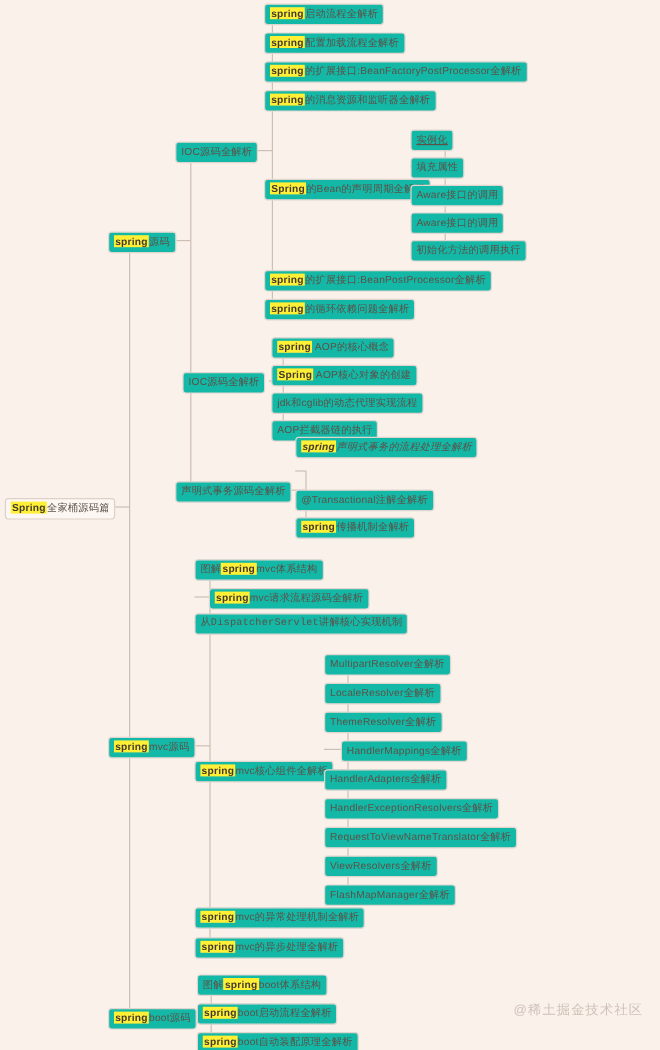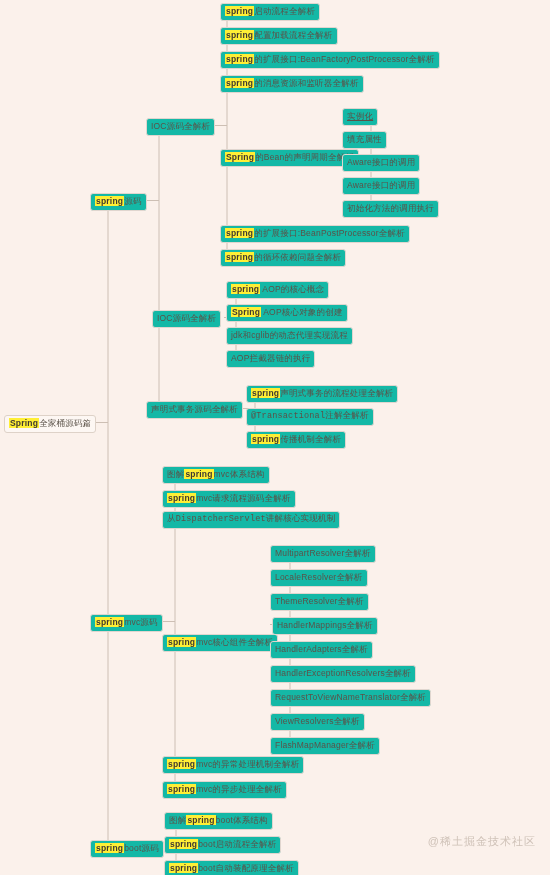--- a/index.html
+++ b/index.html
@@ -126,32 +126,32 @@
       <div class="node" style="left: 342px; top: 177px;"><span>Aware接口的调用</span></div>
       <div class="node" style="left: 342px; top: 200px;"><span>初始化方法的调用执行</span></div>
       <div class="node" style="left: 220px; top: 225px;"><span class="hl">spring</span><span>的扩展接口:BeanPostProcessor全解析</span></div>
       <div class="node" style="left: 220px; top: 249px;"><span class="hl">spring</span><span>的循环依赖问题全解析</span></div>
       <div class="node" style="left: 152px; top: 310px;"><span>IOC源码全解析</span></div>
       <div class="node" style="left: 226px; top: 281px;"><span class="hl">spring</span><span> AOP的核心概念</span></div>
       <div class="node" style="left: 226px; top: 304px;"><span class="hl">Spring</span><span> AOP核心对象的创建</span></div>
       <div class="node" style="left: 226px; top: 327px;"><span>jdk和cglib的动态代理实现流程</span></div>
       <div class="node" style="left: 226px; top: 350px;"><span>AOP拦截器链的执行</span></div>
       <div class="node" style="left: 146px; top: 401px;"><span>声明式事务源码全解析</span></div>
-      <div class="node" style="left: 246px; top: 385px;"><span class="hl">spring</span><span>声明式事务的流程处理全解析</span></div>
-      <div class="node" style="left: 246px; top: 408px; font-family: Liberation Mono, monospace;"><span>@Transactional注解全解析</span></div>
+      <div class="node" style="left: 246px; top: 364px; font-style: italic;"><span class="hl">spring</span><span>声明式事务的流程处理全解析</span></div>
+      <div class="node" style="left: 246px; top: 408px;"><span>@Transactional注解全解析</span></div>
       <div class="node" style="left: 246px; top: 431px;"><span class="hl">spring</span><span>传播机制全解析</span></div>
       <div class="node" style="left: 90px; top: 614px;"><span class="hl">spring</span><span>mvc源码</span></div>
       <div class="node" style="left: 162px; top: 466px;"><span>图解</span><span class="hl">spring</span><span>mvc体系结构</span></div>
-      <div class="node" style="left: 162px; top: 490px;"><span class="hl">spring</span><span>mvc请求流程源码全解析</span></div>
+      <div class="node" style="left: 174px; top: 490px;"><span class="hl">spring</span><span>mvc请求流程源码全解析</span></div>
       <div class="node" style="left: 162px; top: 511px; font-family: Liberation Mono, monospace;"><span>从DispatcherServlet讲解核心实现机制</span></div>
       <div class="node" style="left: 162px; top: 634px;"><span class="hl">spring</span><span>mvc核心组件全解析</span></div>
       <div class="node" style="left: 270px; top: 545px;"><span>MultipartResolver全解析</span></div>
       <div class="node" style="left: 270px; top: 569px;"><span>LocaleResolver全解析</span></div>
       <div class="node" style="left: 270px; top: 593px;"><span>ThemeResolver全解析</span></div>
-      <div class="node" style="left: 272px; top: 617px;"><span>HandlerMappings全解析</span></div>
+      <div class="node" style="left: 284px; top: 617px;"><span>HandlerMappings全解析</span></div>
       <div class="node" style="left: 270px; top: 641px;"><span>HandlerAdapters全解析</span></div>
       <div class="node" style="left: 270px; top: 665px;"><span>HandlerExceptionResolvers全解析</span></div>
       <div class="node" style="left: 270px; top: 689px;"><span>RequestToViewNameTranslator全解析</span></div>
       <div class="node" style="left: 270px; top: 713px;"><span>ViewResolvers全解析</span></div>
       <div class="node" style="left: 270px; top: 737px;"><span>FlashMapManager全解析</span></div>
       <div class="node" style="left: 162px; top: 756px;"><span class="hl">spring</span><span>mvc的异常处理机制全解析</span></div>
       <div class="node" style="left: 162px; top: 781px;"><span class="hl">spring</span><span>mvc的异步处理全解析</span></div>
       <div class="node" style="left: 90px; top: 840px;"><span class="hl">spring</span><span>boot源码</span></div>
       <div class="node" style="left: 164px; top: 812px;"><span>图解</span><span class="hl">spring</span><span>boot体系结构</span></div>
       <div class="node" style="left: 164px; top: 836px;"><span class="hl">spring</span><span>boot启动流程全解析</span></div>

